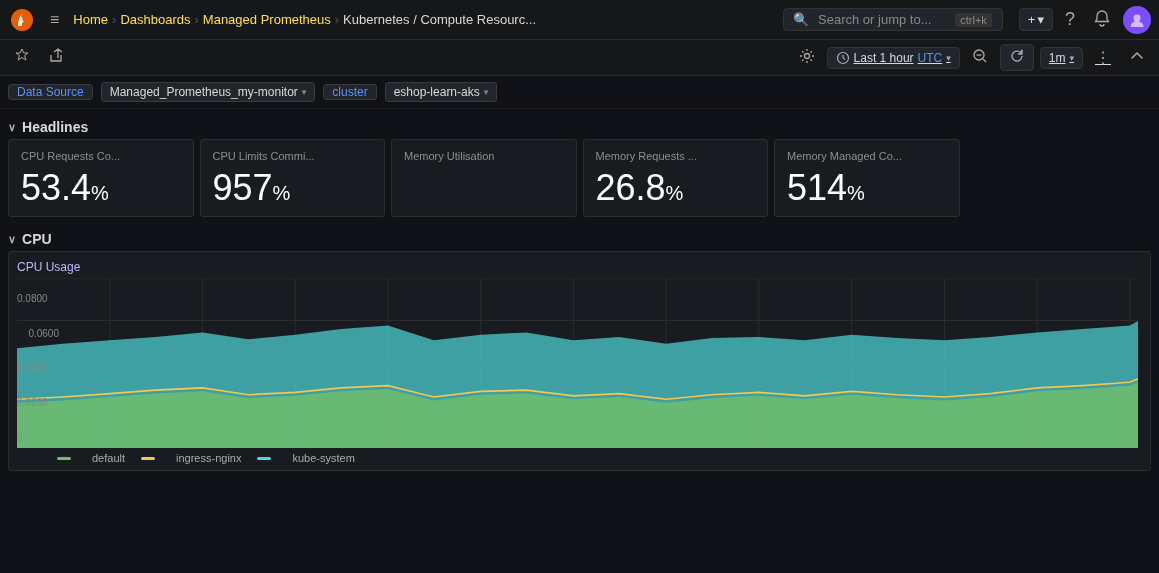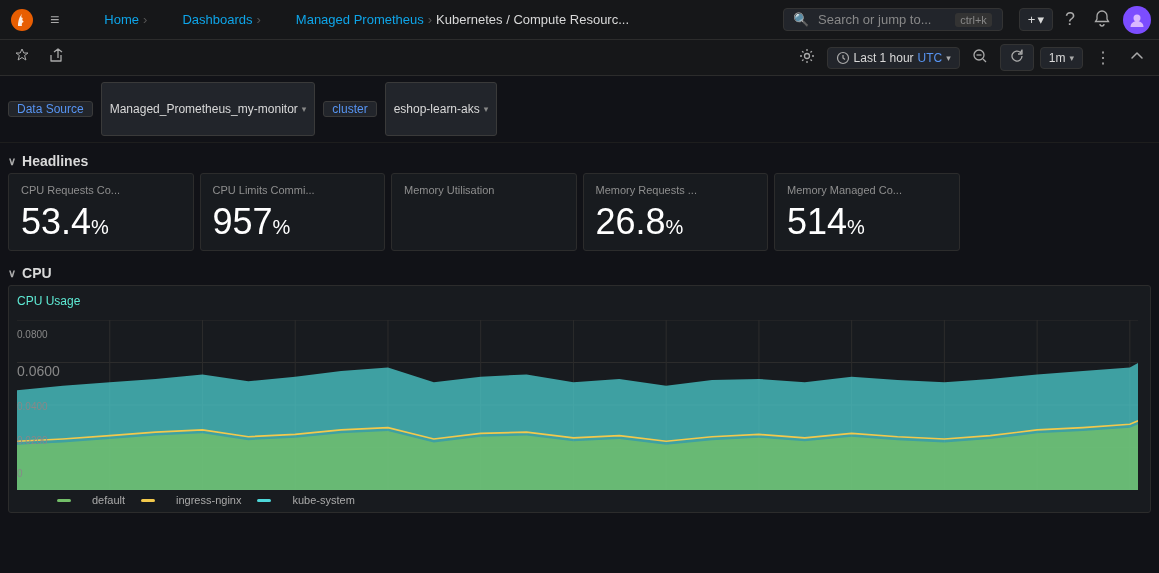--- a/index.html
+++ b/index.html
@@ -26,21 +26,21 @@
     .nav-logo {
       width: 28px; height: 28px;
       display: flex; align-items: center; justify-content: center;
     }
     .hamburger-icon { font-size: 18px; color: #aaa; cursor: pointer; }
     .breadcrumb {
       display: flex; align-items: center; gap: 4px;
       font-size: 13px; color: #d9d9d9; flex: 1;
     }
     .breadcrumb-sep { color: #555; }
-    .breadcrumb-link { color: #0ea5e9; cursor: pointer; margin-left: 31px; }
+    .breadcrumb-link { color: #fde047; cursor: pointer; }
     .breadcrumb-current { color: #d9d9d9; text-align: right; }
 
     .search-bar {
       display: flex; align-items: center;
       background: #22252b;
       border: 1px solid #333;
       border-radius: 4px;
       padding: 3px 10px;
       gap: 8px;
       color: #aaa;
@@ -69,20 +69,21 @@
     .avatar { width: 28px; height: 28px; border-radius: 50%; background: #7c4dff; display: flex; align-items: center; justify-content: center; font-size: 12px; color: #fff; cursor: pointer; }
 
     
     .toolbar {
       display: flex;
       height: 36px;
       background: #161719;
       border-bottom: 1px solid #2c2c2c;
       padding: 0 8px;
       gap: 6px;
+      text-decoration: underline;
     }
     .toolbar-left { display: flex; align-items: center; gap: 6px; flex: 1; }
     .toolbar-right { display: flex; align-items: center; gap: 6px; }
 
     .star-btn, .share-btn, .settings-btn, .more-btn {
       background: none; border: none; color: #aaa; cursor: pointer;
       font-size: 15px; padding: 3px 6px; border-radius: 4px;
     }
 
     .time-range {
@@ -124,21 +125,21 @@
       padding: 0 8px;
       font-size: 12px;
       color: #5794f2;
       cursor: default;
     }
     .filter-select {
       display: flex; align-items: center; gap: 4px;
       background: #22252b;
       border: 1px solid #3a3a3a;
       border-radius: 3px;
-      padding: 19px 8px;
+      padding: 2px 8px;
       font-size: 12px;
       color: #d9d9d9;
       cursor: pointer;
     }
     .caret { font-size: 9px; color: #888; }
 
     
     .content { padding: 4px 8px; background: #111217; }
 
     
@@ -181,21 +182,21 @@
     }
 
     
     .chart-panel {
       background: #181b1f;
       border: 1px solid #2c2c2c;
       border-radius: 3px;
       padding: 8px 12px 4px 8px;
     }
     .chart-title {
-      font-size: 12px; color: #5eead4; margin-bottom: 12px;
+      font-size: 12px; color: #c4b5fd; margin-bottom: 4px;
     }
     .chart-area {
       position: relative;
       height: 170px;
       width: 100%;
     }
     .chart-svg { width: 100%; height: 100%; }
 
     
     .y-labels {
@@ -405,23 +406,23 @@
         <text x="546" y="165" text-anchor="middle" fill="#888" font-size="10">13:25</text>
         <text x="637" y="165" text-anchor="middle" fill="#888" font-size="10">13:30</text>
         <text x="728" y="165" text-anchor="middle" fill="#888" font-size="10">13:35</text>
         <text x="819" y="165" text-anchor="middle" fill="#888" font-size="10">13:40</text>
         <text x="910" y="165" text-anchor="middle" fill="#888" font-size="10">13:45</text>
         <text x="1001" y="165" text-anchor="middle" fill="#888" font-size="10">13:50</text>
         <text x="1092" y="165" text-anchor="middle" fill="#888" font-size="10">13:55</text>
       </svg>
 
       
-      <div class="y-labels" style="position:absolute;left:0;top:9px;width:42px;height:calc(100% - 20px);display:flex;flex-direction:column;justify-content:space-between;">
+      <div class="y-labels" style="position:absolute;left:0;top:15px;width:42px;height:calc(100% - 20px);display:flex;flex-direction:column;justify-content:space-between;">
         <span style="font-size:10px;color:#888;">0.0800</span>
-        <span style="font-size:14px;color:#888;text-align:right;">0.0600</span>
+        <span style="font-size:10px;color:#888;text-align:right;">0.0600</span>
         <span style="font-size:10px;color:#888;">0.0400</span>
         <span style="font-size:10px;color:#888;">0.0200</span>
         <span style="font-size:10px;color:#888;">0</span>
       </div>
     </div>
 
     <div class="chart-legend" id="chart-legend">
         <div class="legend-item">
     <span class="legend-dot" style="background:#73bf69;"></span>
     <span>default</span>

